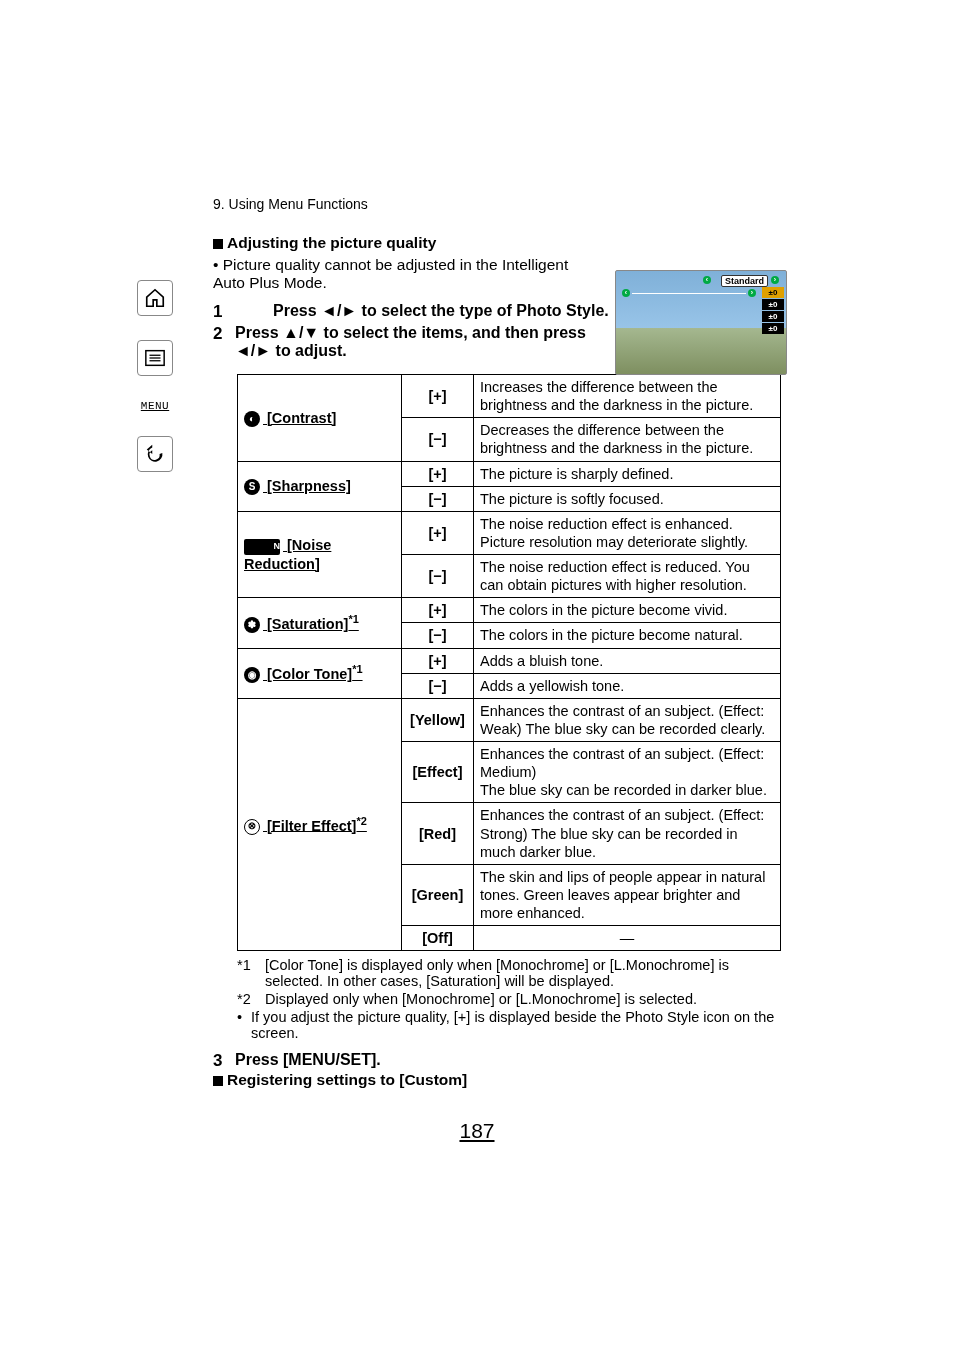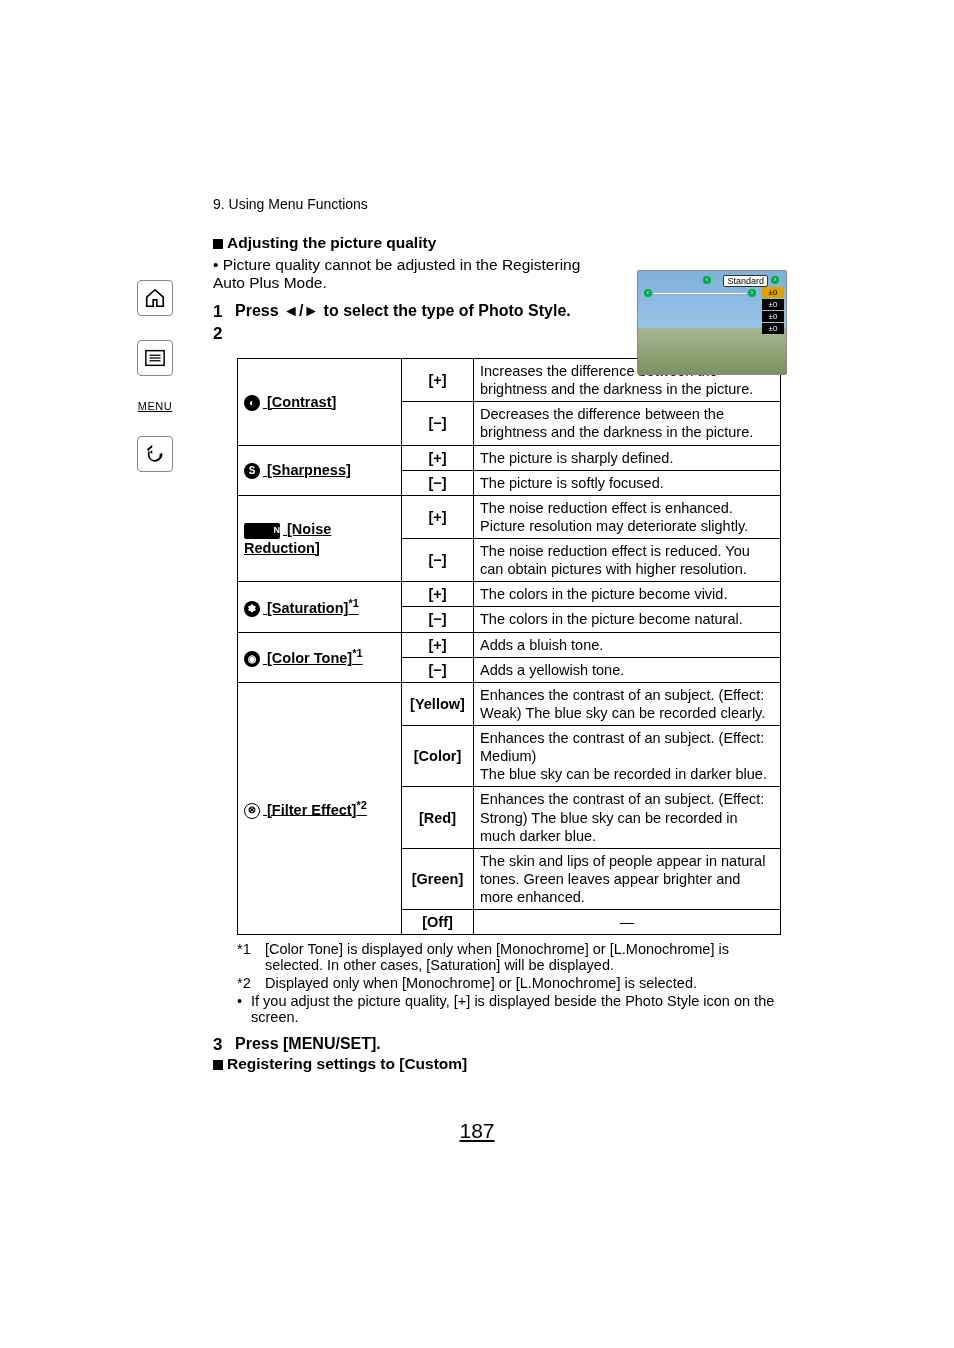--- a/index.html
+++ b/index.html
@@ -16,20 +16,21 @@
   }
   .sidebar {
     position: absolute;
     left: 133px;
     top: 280px;
     width: 44px;
     display: flex;
     flex-direction: column;
     gap: 24px;
     align-items: center;
+    font-family: Liberation Mono, monospace;
   }
   .side-icon {
     width: 36px;
     height: 36px;
     display: flex;
     align-items: center;
     justify-content: center;
     border: 1px solid #888;
     border-radius: 4px;
     background: #fff;
@@ -79,25 +80,26 @@
     font-size: 17px;
   }
   .step-text {
     font-weight: bold;
     font-size: 16px;
   }
   .right-widget {
     position: absolute;
     right: -6px;
     top: 36px;
-    width: 150px;
+    width: 172px;
     height: 105px;
     background: linear-gradient(to bottom, #7fb0d8 0%, #98c4e8 55%, #a5b890 55%, #7e8f60 100%);
     border: 1px solid #888;
     border-radius: 2px;
+    font-weight: bold;
   }
   .widget-pill {
     position: absolute;
     top: 4px;
     right: 18px;
     background: #fff;
     border-radius: 2px;
     font-size: 9px;
     padding: 0 3px;
     border: 1px solid #333;
@@ -233,29 +235,30 @@
   </div>
 </div>
 
 <div class="content">
   <div class="chapter">9. Using Menu Functions</div>
 
   <div style="position:relative;">
     <div class="section-title">
       <span class="bullet-square"></span><span>Adjusting the picture quality</span>
     </div>
-    <div class="note-line" style="width:380px;">• Picture quality cannot be adjusted in the Registering Auto Plus Mode.</div>
+    <div class="note-line" style="width:380px;">• Picture quality cannot be adjusted in the Intelligent Auto Plus Mode.</div>
 
     <div class="steps">
       <div class="step-row">
         <div class="step-num">1</div>
-        <div class="step-text" style="width:360px;">Press ◄/► to select the type of Photo Style.</div>
+        <div class="step-text" style="width:360px;margin-left:38px;">Press ◄/► to select the type of Photo Style.</div>
       </div>
       <div class="step-row">
         <div class="step-num">2</div>
+        <div class="step-text" style="width:360px;">Press ▲/▼ to select the items, and then press ◄/► to adjust.</div>
       </div>
     </div>
 
     <div class="right-widget">
       <div class="widget-pill">Standard</div>
       <div style="position:absolute;top:5px;right:7px;width:8px;height:8px;border-radius:50%;background:#0a4;color:#fff;font-size:7px;text-align:center;">›</div>
       <div style="position:absolute;top:5px;right:75px;width:8px;height:8px;border-radius:50%;background:#0a4;color:#fff;font-size:7px;text-align:center;">‹</div>
       <div style="position:absolute;top:18px;left:6px;width:8px;height:8px;border-radius:50%;background:#0a4;color:#fff;font-size:7px;text-align:center;">‹</div>
       <div style="position:absolute;top:18px;right:30px;width:8px;height:8px;border-radius:50%;background:#0a4;color:#fff;font-size:7px;text-align:center;">›</div>
       <div style="position:absolute;top:22px;left:16px;right:40px;height:1px;background:#fff;"></div>
@@ -315,21 +318,21 @@
       <tr>
         <td class="val">[−]</td>
         <td class="desc">Adds a yellowish tone.</td>
       </tr>
       <tr>
         <td class="param" rowspan="5"><span class="param-icon outline">⊗</span> <span>[Filter Effect]</span><span class="sup">*2</span></td>
         <td class="val">[Yellow]</td>
         <td class="desc">Enhances the contrast of an subject. (Effect: Weak) The blue sky can be recorded clearly.</td>
       </tr>
       <tr>
-        <td class="val">[Color]</td>
+        <td class="val">[Effect]</td>
         <td class="desc" style="white-space:pre-line;">Enhances the contrast of an subject. (Effect: Medium)
 The blue sky can be recorded in darker blue.</td>
       </tr>
       <tr>
         <td class="val">[Red]</td>
         <td class="desc">Enhances the contrast of an subject. (Effect: Strong) The blue sky can be recorded in much darker blue.</td>
       </tr>
       <tr>
         <td class="val">[Green]</td>
         <td class="desc">The skin and lips of people appear in natural tones. Green leaves appear brighter and more enhanced.</td>

